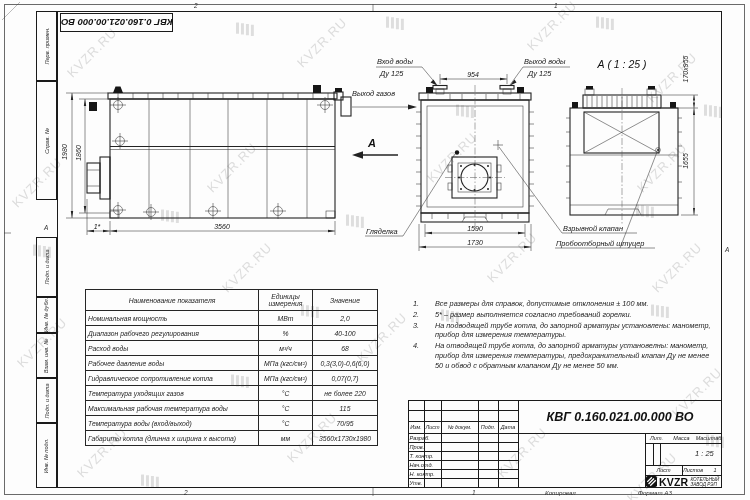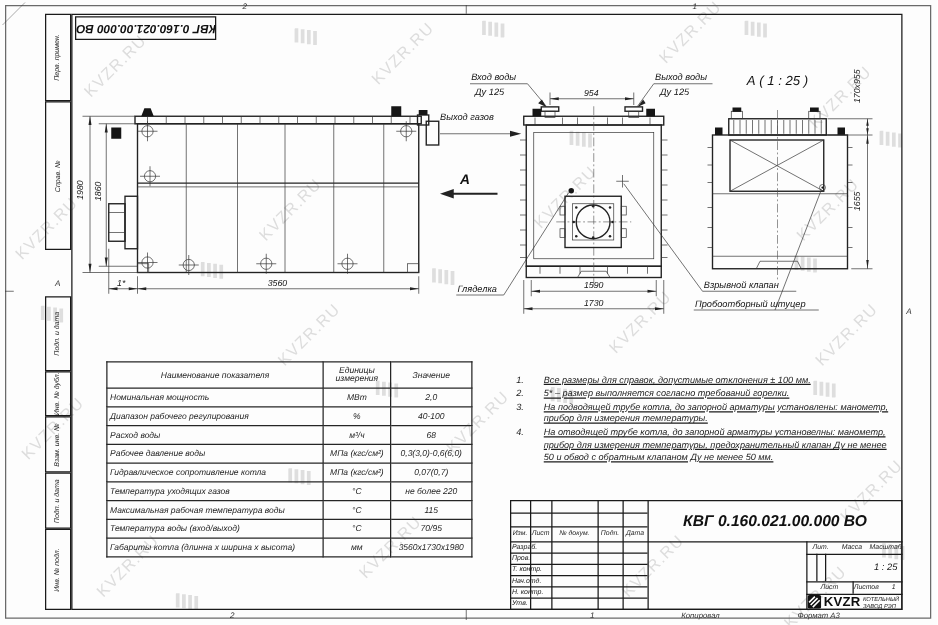--- a/index.html
+++ b/index.html
@@ -18,21 +18,21 @@
   .tech-title{position:absolute;left:110px;top:266px;width:230px;text-align:center;font-size:12.5px;font-style:italic;color:#111;}
   table.tech{position:absolute;left:85px;top:289px;border-collapse:collapse;table-layout:fixed;width:277px;}
   table.tech td{border:1px solid #262626;font-size:6.8px;font-style:italic;color:#1c1c1c;padding:0 2px;height:14px;line-height:7px;}
   table.tech tr.hdr td{height:20px;text-align:center;}
   td.c-name{width:168px;text-align:left;padding-left:3px;}
   td.c-unit{width:49px;text-align:center;}
   td.c-val{width:60px;text-align:center;}
   .notes{position:absolute;left:408px;top:299px;width:306px;}
   .note-row{display:flex;margin-bottom:1px;}
   .note-num{width:15px;text-align:left;padding-left:5px;flex:0 0 auto;font-size:7.3px;font-style:italic;color:#1c1c1c;line-height:9.8px;}
-  .note-text{flex:1;font-size:7.3px;font-style:italic;color:#1c1c1c;line-height:9.8px;padding-left:7px;text-decoration:underline;}
+  .note-text{flex:1;font-size:7.3px;font-style:italic;color:#1c1c1c;line-height:9.8px;padding-left:7px;}
   .tb{position:absolute;left:408px;top:400px;width:314px;height:88px;border:1.4px solid #1a1a1a;box-sizing:border-box;}
   .tb-txt{position:absolute;font-style:italic;color:#1b1b1b;white-space:nowrap;}
   .tb-doc{position:absolute;left:518px;top:400px;width:204px;height:33px;display:flex;align-items:center;justify-content:center;font-size:12.5px;font-weight:bold;font-style:italic;color:#111;}
   .tb-name{position:absolute;left:518px;top:433px;width:127px;height:55px;display:flex;flex-direction:column;align-items:center;justify-content:center;gap:3px;font-size:10px;font-style:italic;color:#111;}
   .tb-small{font-size:5.5px;text-align:center;position:absolute;font-style:italic;color:#222;}
   .logo-cell{position:absolute;left:646px;top:476px;width:75px;height:11px;display:flex;align-items:center;}
   .logo-kvzr{font-size:10.5px;font-weight:bold;font-style:normal;color:#0d0d0d;letter-spacing:0.2px;margin-left:2px;}
   .logo-sub{display:flex;flex-direction:column;margin-left:2px;}
   .logo-sub span{font-size:4.6px;font-style:italic;color:#222;line-height:5px;}
   .footer-lbl{position:absolute;font-size:6.2px;font-style:italic;color:#333;}
@@ -555,21 +555,21 @@
   <div class="tb-txt" style="left:409.5px;top:434.5px;font-size:5.6px;">Разраб.</div>
   <div class="tb-txt" style="left:409.5px;top:443.5px;font-size:5.6px;">Пров.</div>
   <div class="tb-txt" style="left:409.5px;top:452.5px;font-size:5.6px;">Т. контр.</div>
   <div class="tb-txt" style="left:409.5px;top:461.5px;font-size:5.6px;">Нач.отд.</div>
   <div class="tb-txt" style="left:409.5px;top:470.5px;font-size:5.6px;">Н. контр.</div>
   <div class="tb-txt" style="left:409.5px;top:479.5px;font-size:5.6px;">Утв.</div>
   <div class="tb-doc">КВГ 0.160.021.00.000 ВО</div>
   <div class="tb-small" style="left:645px;top:435px;width:23px;">Лит.</div>
   <div class="tb-small" style="left:668px;top:435px;width:27px;">Масса</div>
   <div class="tb-small" style="left:695px;top:435px;width:27px;">Масштаб</div>
-  <div class="tb-txt" style="left:695px;top:449px;width:27px;text-align:center;font-size:7.5px;">1 : 25</div>
+  <div class="tb-txt" style="left:695px;top:449px;width:27px;font-size:7.5px;">1 : 25</div>
   <div class="tb-small" style="left:645px;top:466.5px;width:37px;">Лист</div>
   <div class="tb-small" style="left:683px;top:466.5px;width:24px;text-align:left;">Листов</div>
   <div class="tb-small" style="left:710px;top:466.5px;width:10px;">1</div>
   <div class="logo-cell">
     <svg width="11" height="11" viewBox="0 0 13 13">
         <rect width="13" height="13" rx="2" fill="#111"></rect>
         <path d="M1.5 7 L7 1.5 M3 9.5 L9.5 3 M5 11.5 L11.5 5" stroke="#fff" stroke-width="1.5" fill="none"></path>
       </svg>
     <span class="logo-kvzr">KVZR</span>
     <span class="logo-sub">

